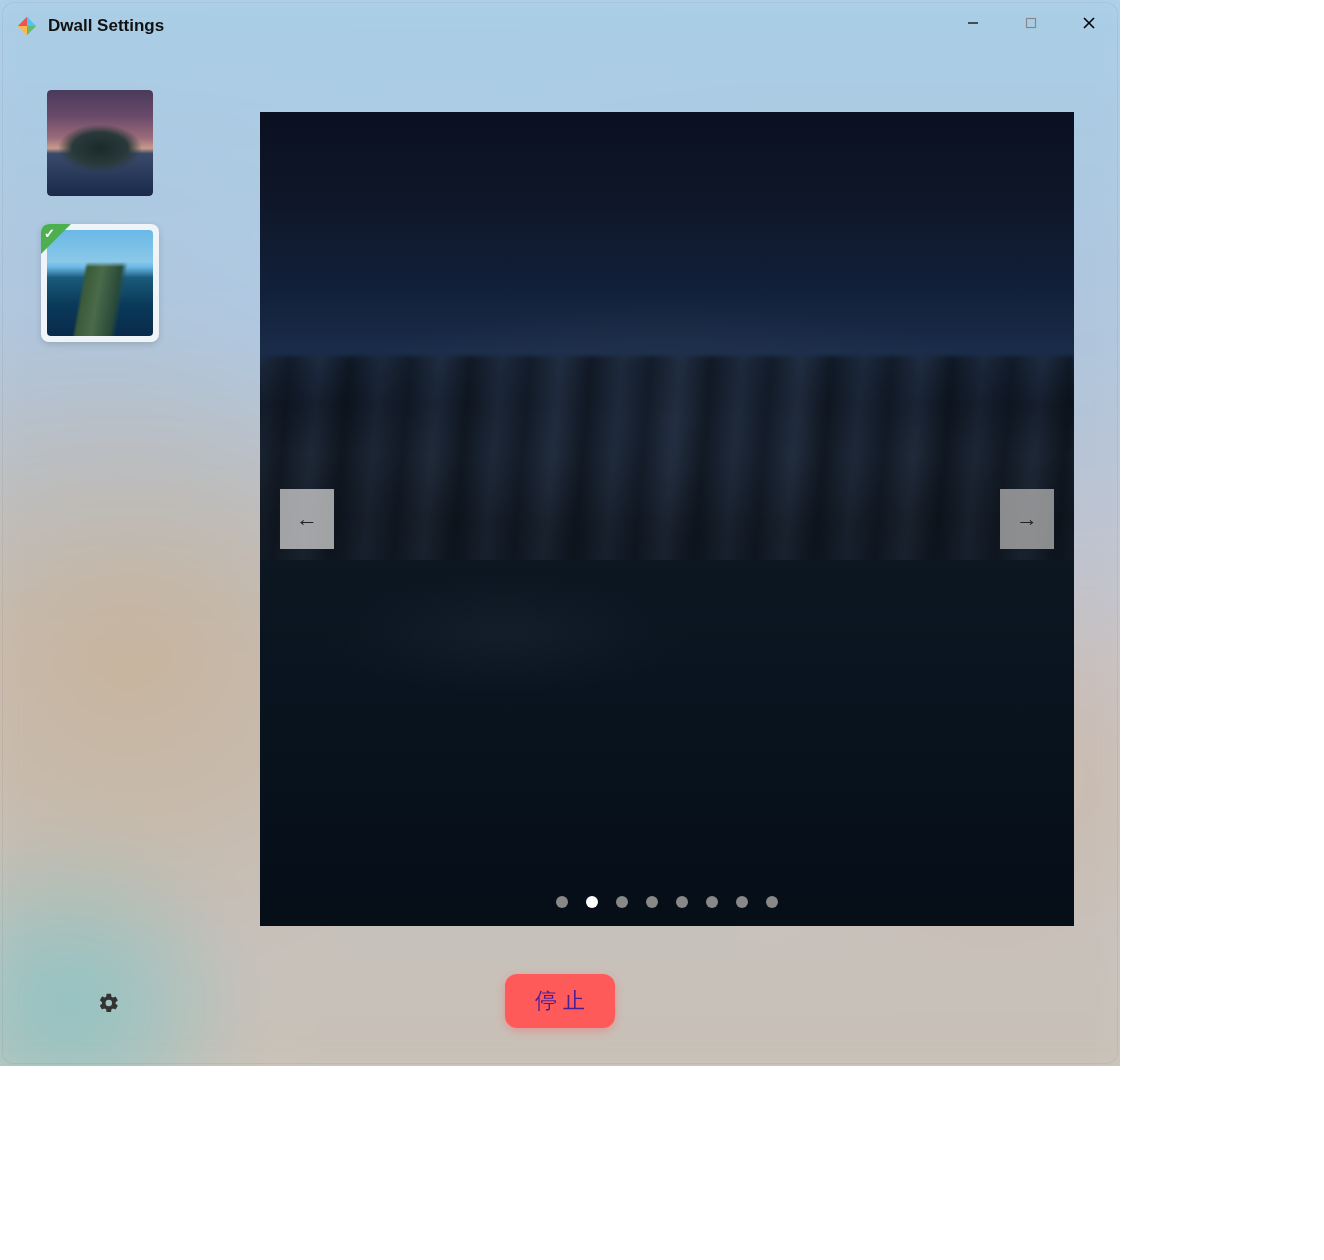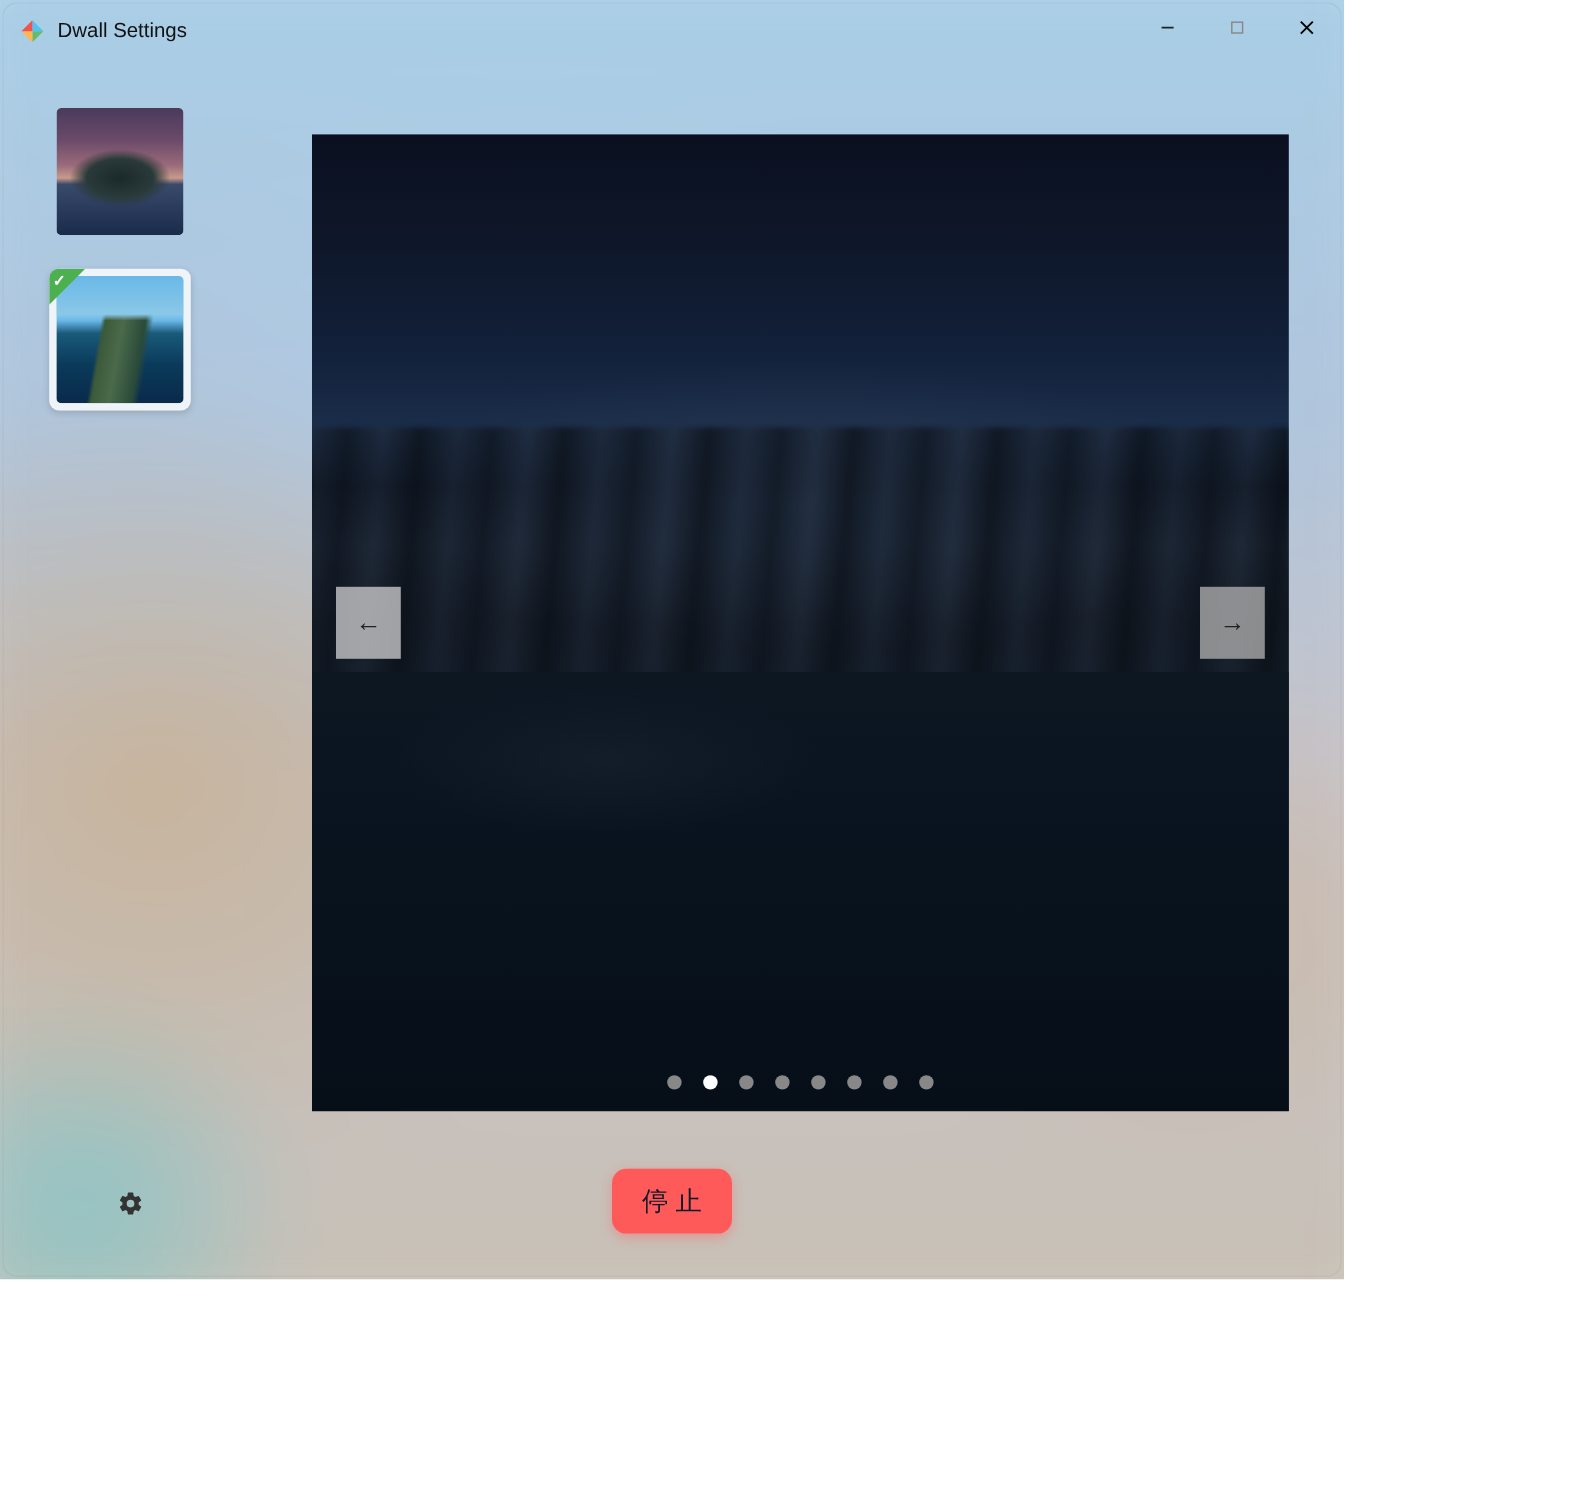--- a/index.html
+++ b/index.html
@@ -38,21 +38,21 @@
       padding-left: 14px;
       z-index: 10;
     }
     .app-icon {
       width: 22px; height: 22px;
       margin-right: 10px;
     }
     .title {
       font-size: 17px;
       color: #111;
-      font-weight: 400;
+      font-weight: 700;
     }
     .win-controls {
       position: absolute;
       top: 0; right: 0;
       display: flex;
     }
     .win-btn {
       width: 58px; height: 42px;
       display: flex;
       align-items: center;
@@ -204,24 +204,24 @@
       background: #888;
       cursor: pointer;
     }
     .dot.active { background: #fff; }
 
     .stop-btn {
       position: absolute;
       left: 50%;
       transform: translateX(-50%);
       bottom: 36px;
-      width: 100px;
+      width: 110px;
       height: 54px;
       background: #ff5a5a;
-      color: #0f172a;
+      color: #4c1d95;
       border-radius: 12px;
       display: flex;
       align-items: center;
       justify-content: center;
       font-size: 22px;
       letter-spacing: 6px;
       cursor: pointer;
       box-shadow: 0 3px 10px rgba(255,90,90,0.4);
       padding-left: 6px;
       z-index: 10;

